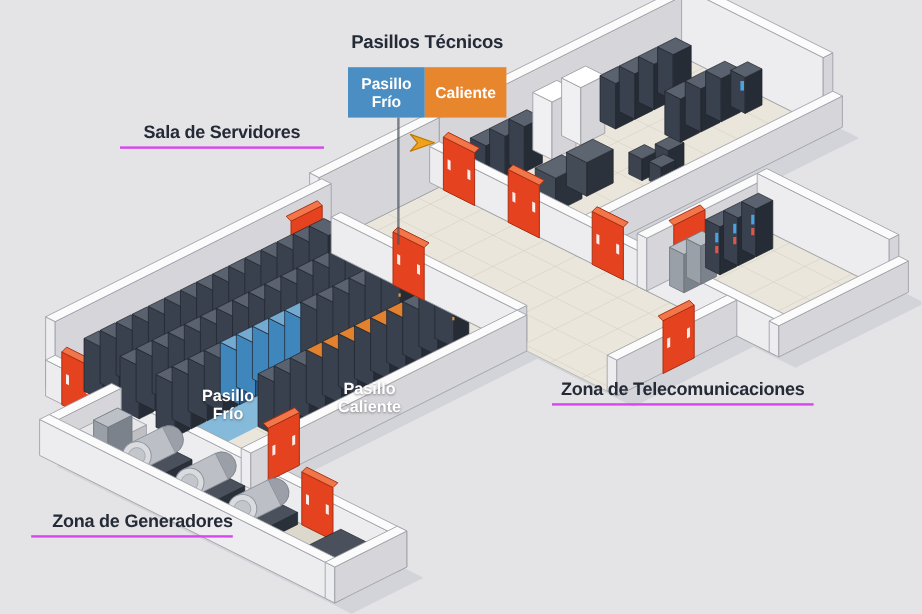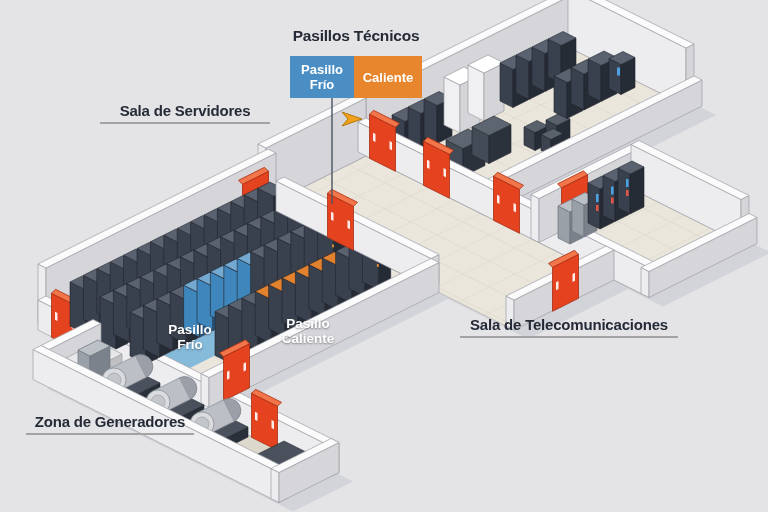--- a/index.html
+++ b/index.html
@@ -8,25 +8,25 @@
   .stage svg{position:absolute;left:0;top:0;}
   .title{position:absolute;left:278px;top:27px;width:156px;text-align:center;
          font-size:15.5px;font-weight:bold;color:#242a36;letter-spacing:-0.2px;}
   .leg{position:absolute;height:42px;display:flex;flex-direction:column;justify-content:center;
        color:#fff;font-weight:bold;font-size:13px;text-align:center;line-height:15px;}
   .leg span{display:block;}
   .leg-cold{left:290px;top:56px;width:64px;}
   .leg-hot{left:354px;top:56px;width:68px;}
   .connector{position:absolute;left:331px;top:98px;width:2px;height:106px;background:#4a5460;opacity:.7;}
   .zone{position:absolute;font-size:15px;font-weight:bold;color:#242a36;text-align:center;
-        border-bottom:2px solid #a3a3a3;padding-bottom:3px;letter-spacing:-0.2px;}
+        border-bottom:2px solid #d946ef;padding-bottom:3px;letter-spacing:-0.2px;}
   .z-server{left:100px;top:102px;width:170px;}
   .z-elec{left:566px;top:176px;width:200px;}
   .z-tele{left:460px;top:316px;width:218px;}
-  .z-gen{left:26px;top:413px;width:168px;}
+  .z-gen{left:26px;top:426px;width:168px;text-align:right;}
   .aisle-label{position:absolute;color:#fff;font-weight:bold;font-size:13.5px;text-align:center;
         line-height:15px;text-shadow:0 1px 2px rgba(40,40,50,.5);}
   .aisle-label span{display:block;}
   .al-cold{left:142px;top:322px;width:96px;}
   .al-hot{left:258px;top:316px;width:100px;}
 </style>
 </head>
 <body>
 
 <div class="stage" style="background: rgb(228, 228, 231);">
@@ -545,21 +545,21 @@
   <div class="leg leg-cold" style="background: rgb(74, 142, 195);">
     <span>Pasillo</span>
     <span>Frío</span>
   </div>
   <div class="leg leg-hot" style="background: rgb(232, 134, 45);">
     <span>Caliente</span>
   </div>
   <div class="connector"></div>
 
   <div class="zone z-server">Sala de Servidores</div>
-  <div class="zone z-tele">Sala de Telecomunicaciones</div>
+  <div class="zone z-tele">Zona de Telecomunicaciones</div>
   <div class="zone z-gen">Zona de Generadores</div>
 
   <div class="aisle-label al-cold">
     <span>Pasillo</span>
     <span>Frío</span>
   </div>
   <div class="aisle-label al-hot">
     <span>Pasillo</span>
     <span>Caliente</span>
   </div>

